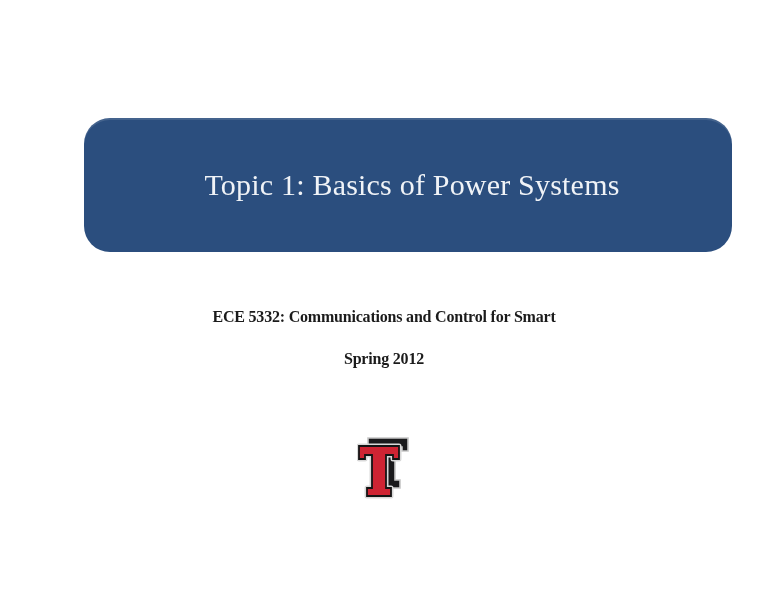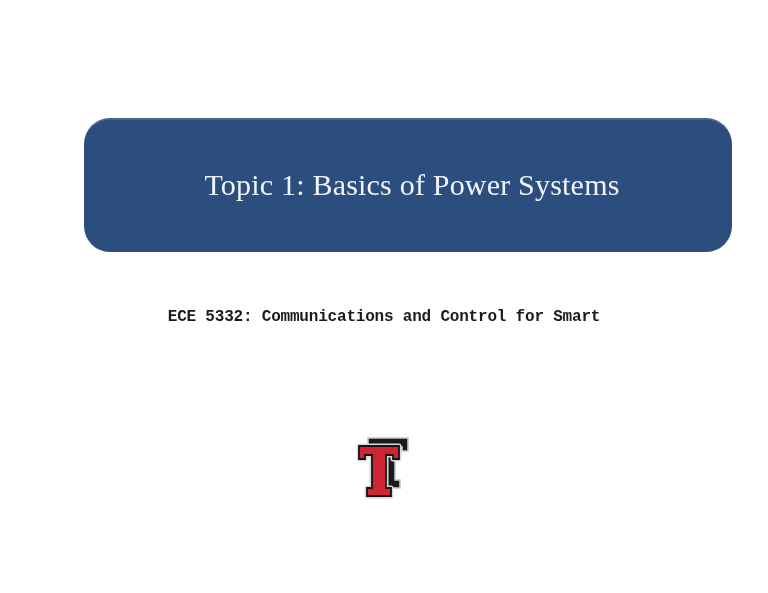--- a/index.html
+++ b/index.html
@@ -36,21 +36,21 @@
     color: #f0f3f7;
     letter-spacing: 0.2px;
     white-space: nowrap;
     transform: translateX(-16px);
   }
   .subtitle-line-1, .subtitle-line-2 {
     position: absolute;
     left: 0;
     width: 768px;
     text-align: center;
-    font-family: Liberation Mono, monospace;
+    font-family: Liberation Serif, serif;
     font-size: 16px;
     font-weight: 600;
     letter-spacing: -0.2px;
     color: #1b1b1b;
     white-space: nowrap;
   }
   .subtitle-line-1 { top: 308px; }
   .subtitle-line-2 { top: 350px; }
   .logo-wrap {
     position: absolute;
@@ -65,20 +65,21 @@
 <body>
 
 <div class="slide-canvas">
 
   <div class="title-box">
     <div class="title-text">Topic 1: Basics of Power Systems</div>
   </div>
 
   <div class="subtitle-line-1">ECE 5332: Communications and Control for Smart</div>
 
+  <div class="subtitle-line-2">Spring 2012</div>
 
   <div class="logo-wrap">
     <svg width="52" height="62" viewBox="0 0 52 62" xmlns="http://www.w3.org/2000/svg">
 
       <path d="M1,1 H41 V14 H35 V10 H28 V43 H33 V51 H9 V43 H14 V10 H7 V14 H1 Z" transform="translate(10,0)" fill="#1a1a1c" stroke="#c6c6c6" stroke-width="1.6"></path>
 
       <path d="M1,1 H41 V14 H35 V10 H28 V43 H33 V51 H9 V43 H14 V10 H7 V14 H1 Z" transform="translate(1,8)" fill="#d9d9d9" stroke="#d9d9d9" stroke-width="5" stroke-linejoin="round"></path>
 
       <path d="M1,1 H41 V14 H35 V10 H28 V43 H33 V51 H9 V43 H14 V10 H7 V14 H1 Z" transform="translate(1,8)" fill="#cf2433" stroke="#141414" stroke-width="1.8"></path>
     </svg>

